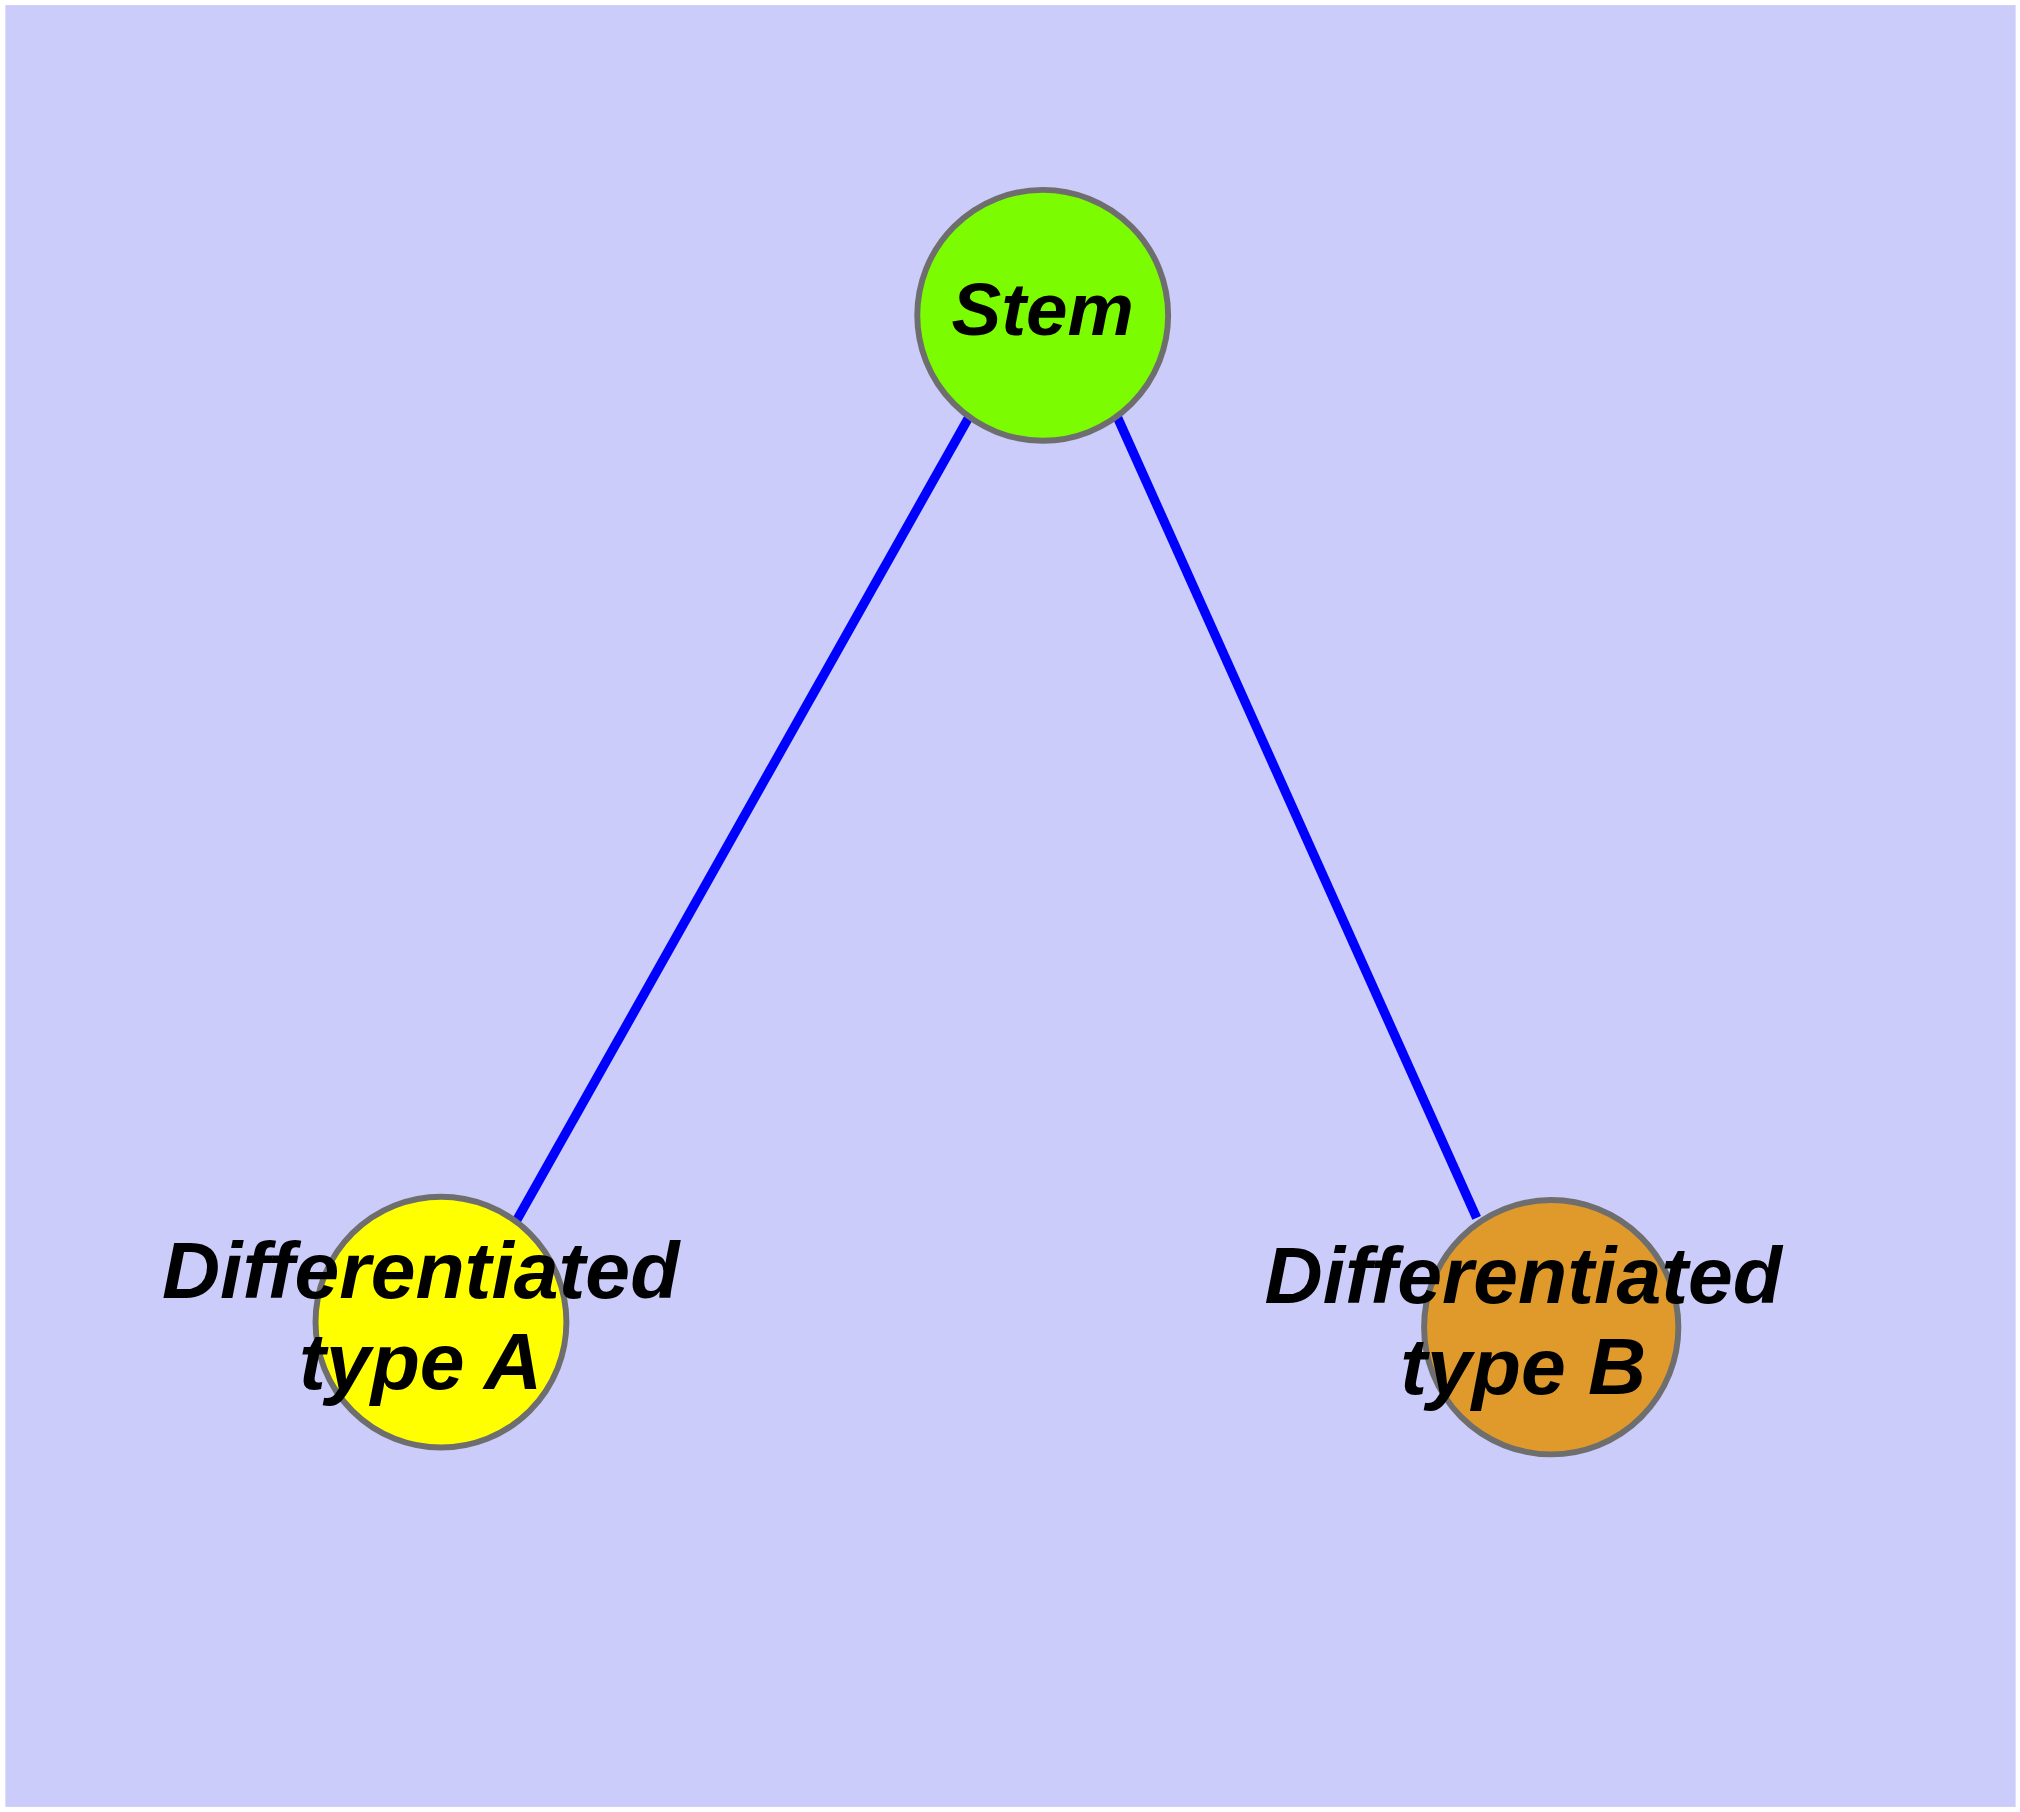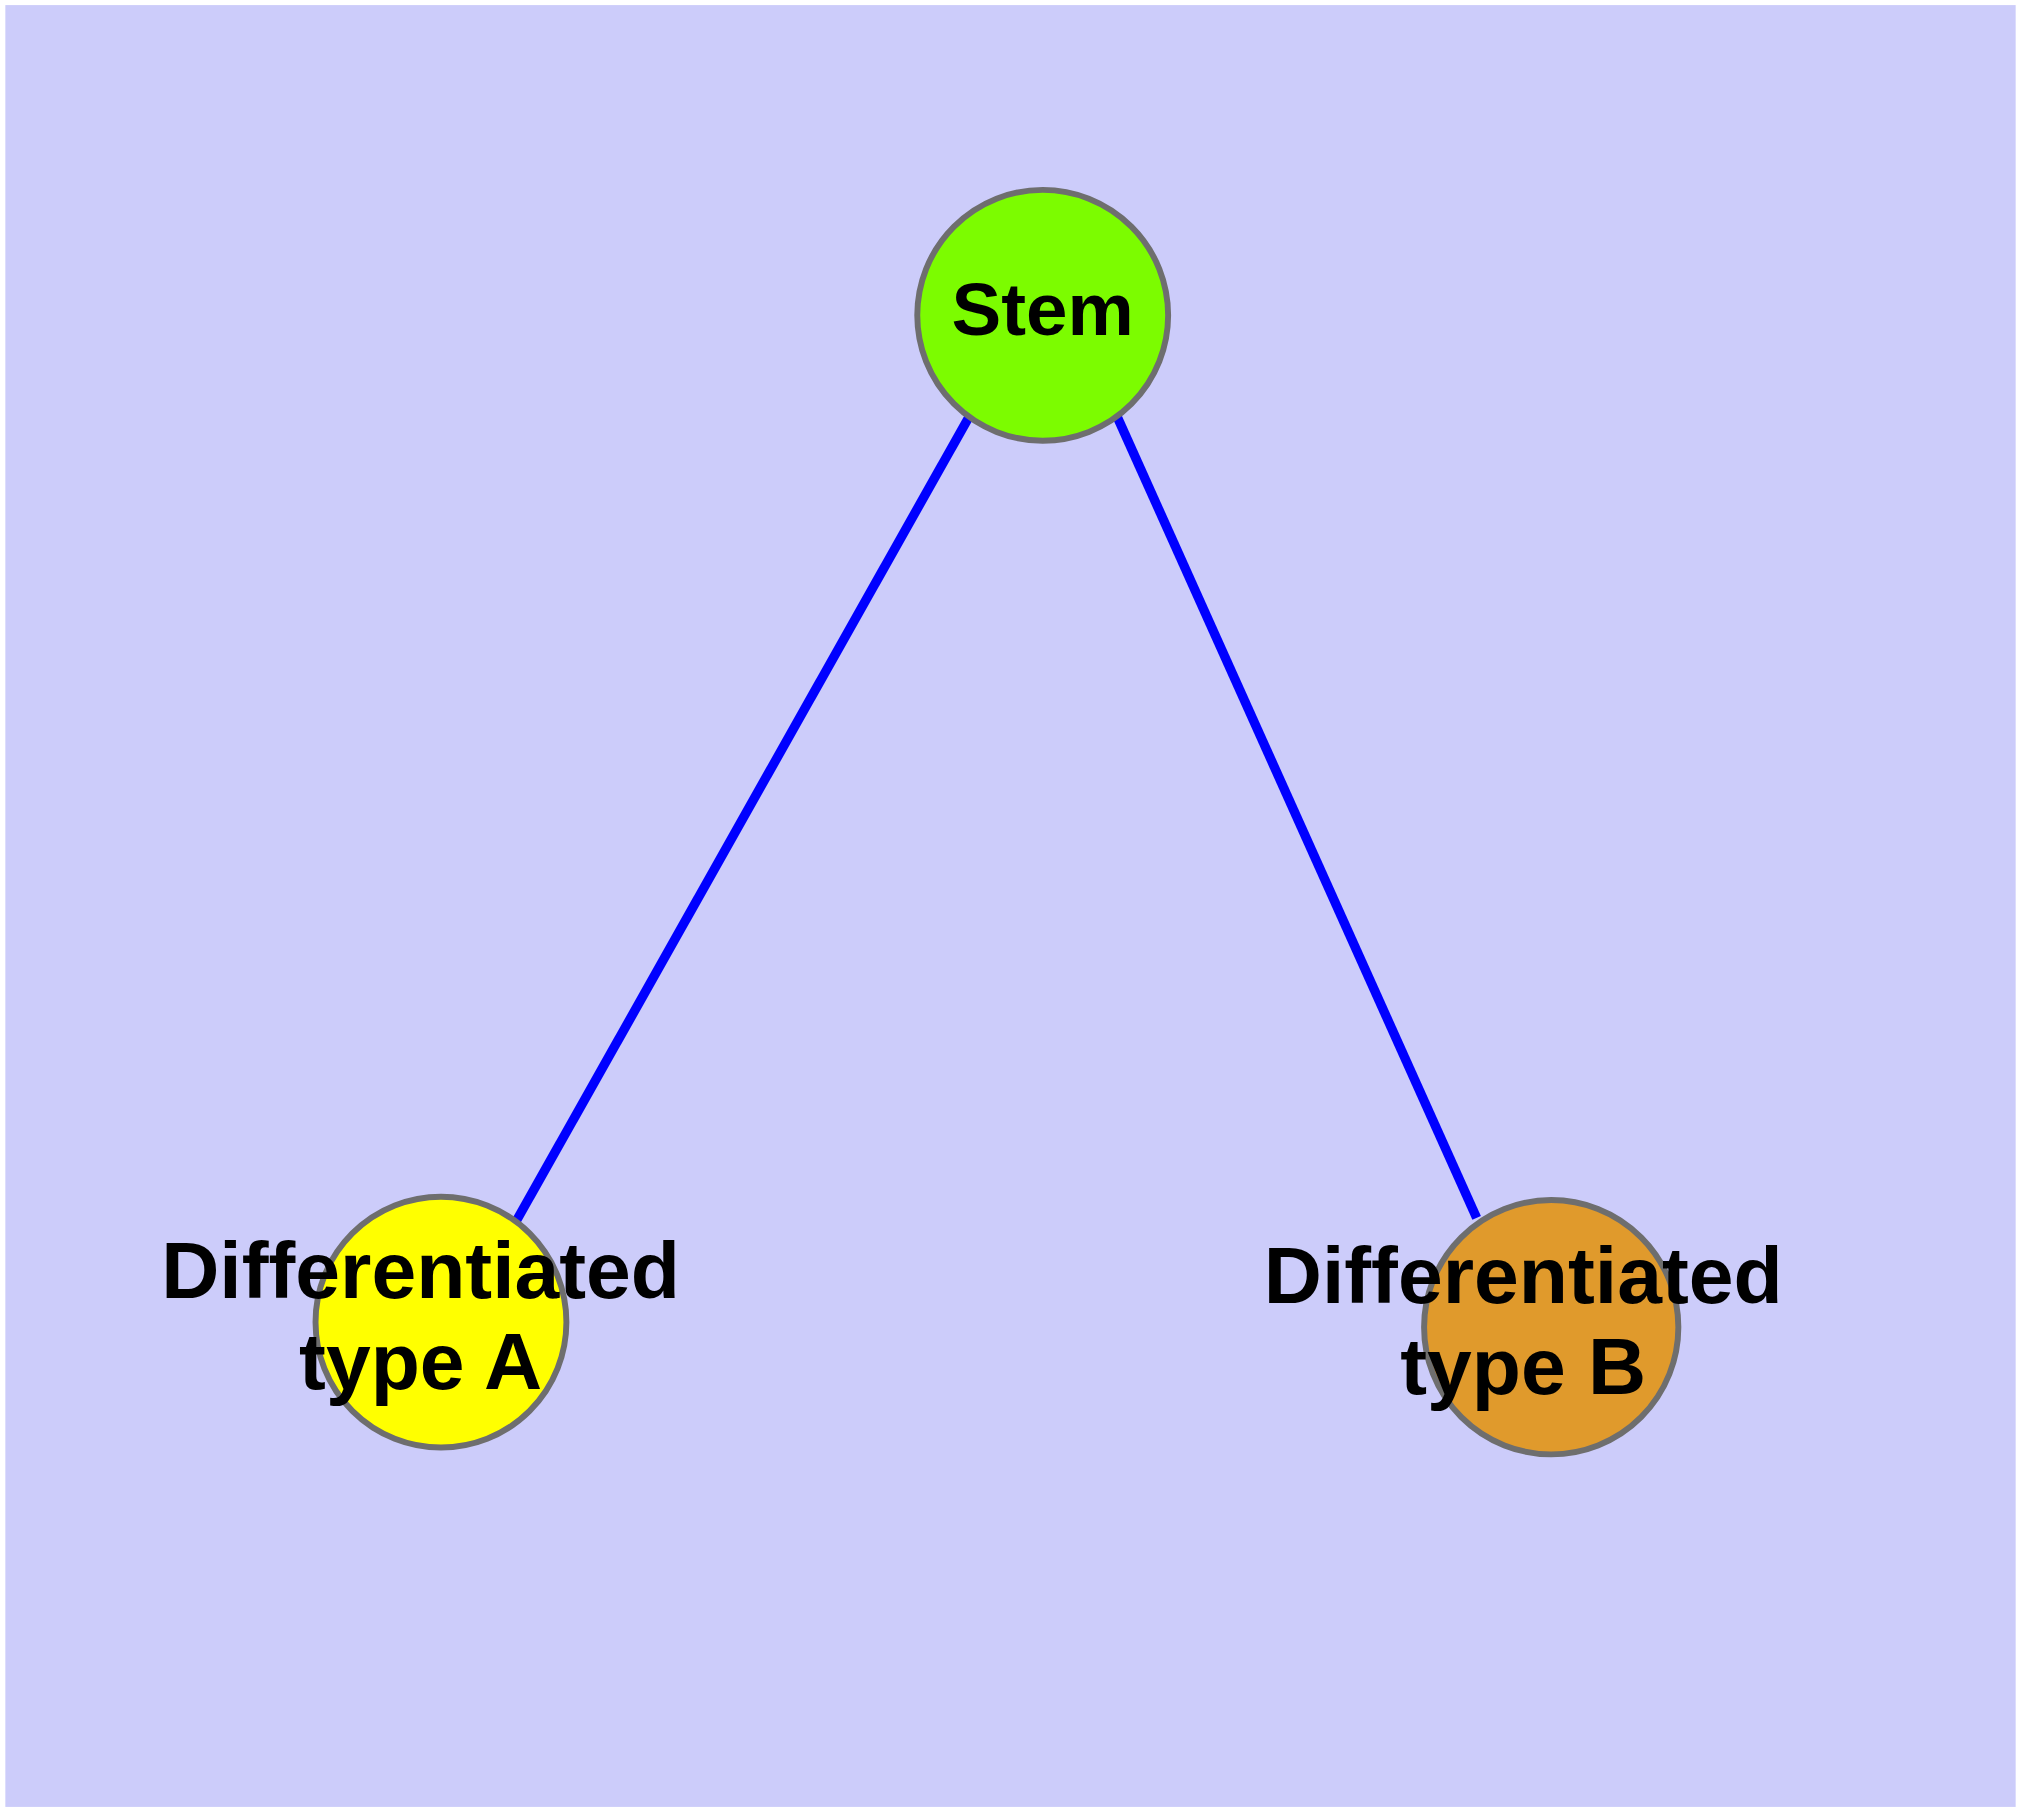--- a/index.html
+++ b/index.html
@@ -11,20 +11,21 @@
     width: 2021px;
     height: 1812px;
     overflow: hidden;
     font-family: "Liberation Sans", sans-serif;
   }
   #diagram-root {
     position: relative;
     width: 1676px;
     height: 1812px;
     background: #ffffff;
+    font-style: italic;
   }
   #graph-svg {
     display: block;
     width: 2021px;
     height: 1812px;
   }
   .node-label {
     font-family: "Liberation Sans", sans-serif;
     font-weight: bold;
     fill: #000000;

